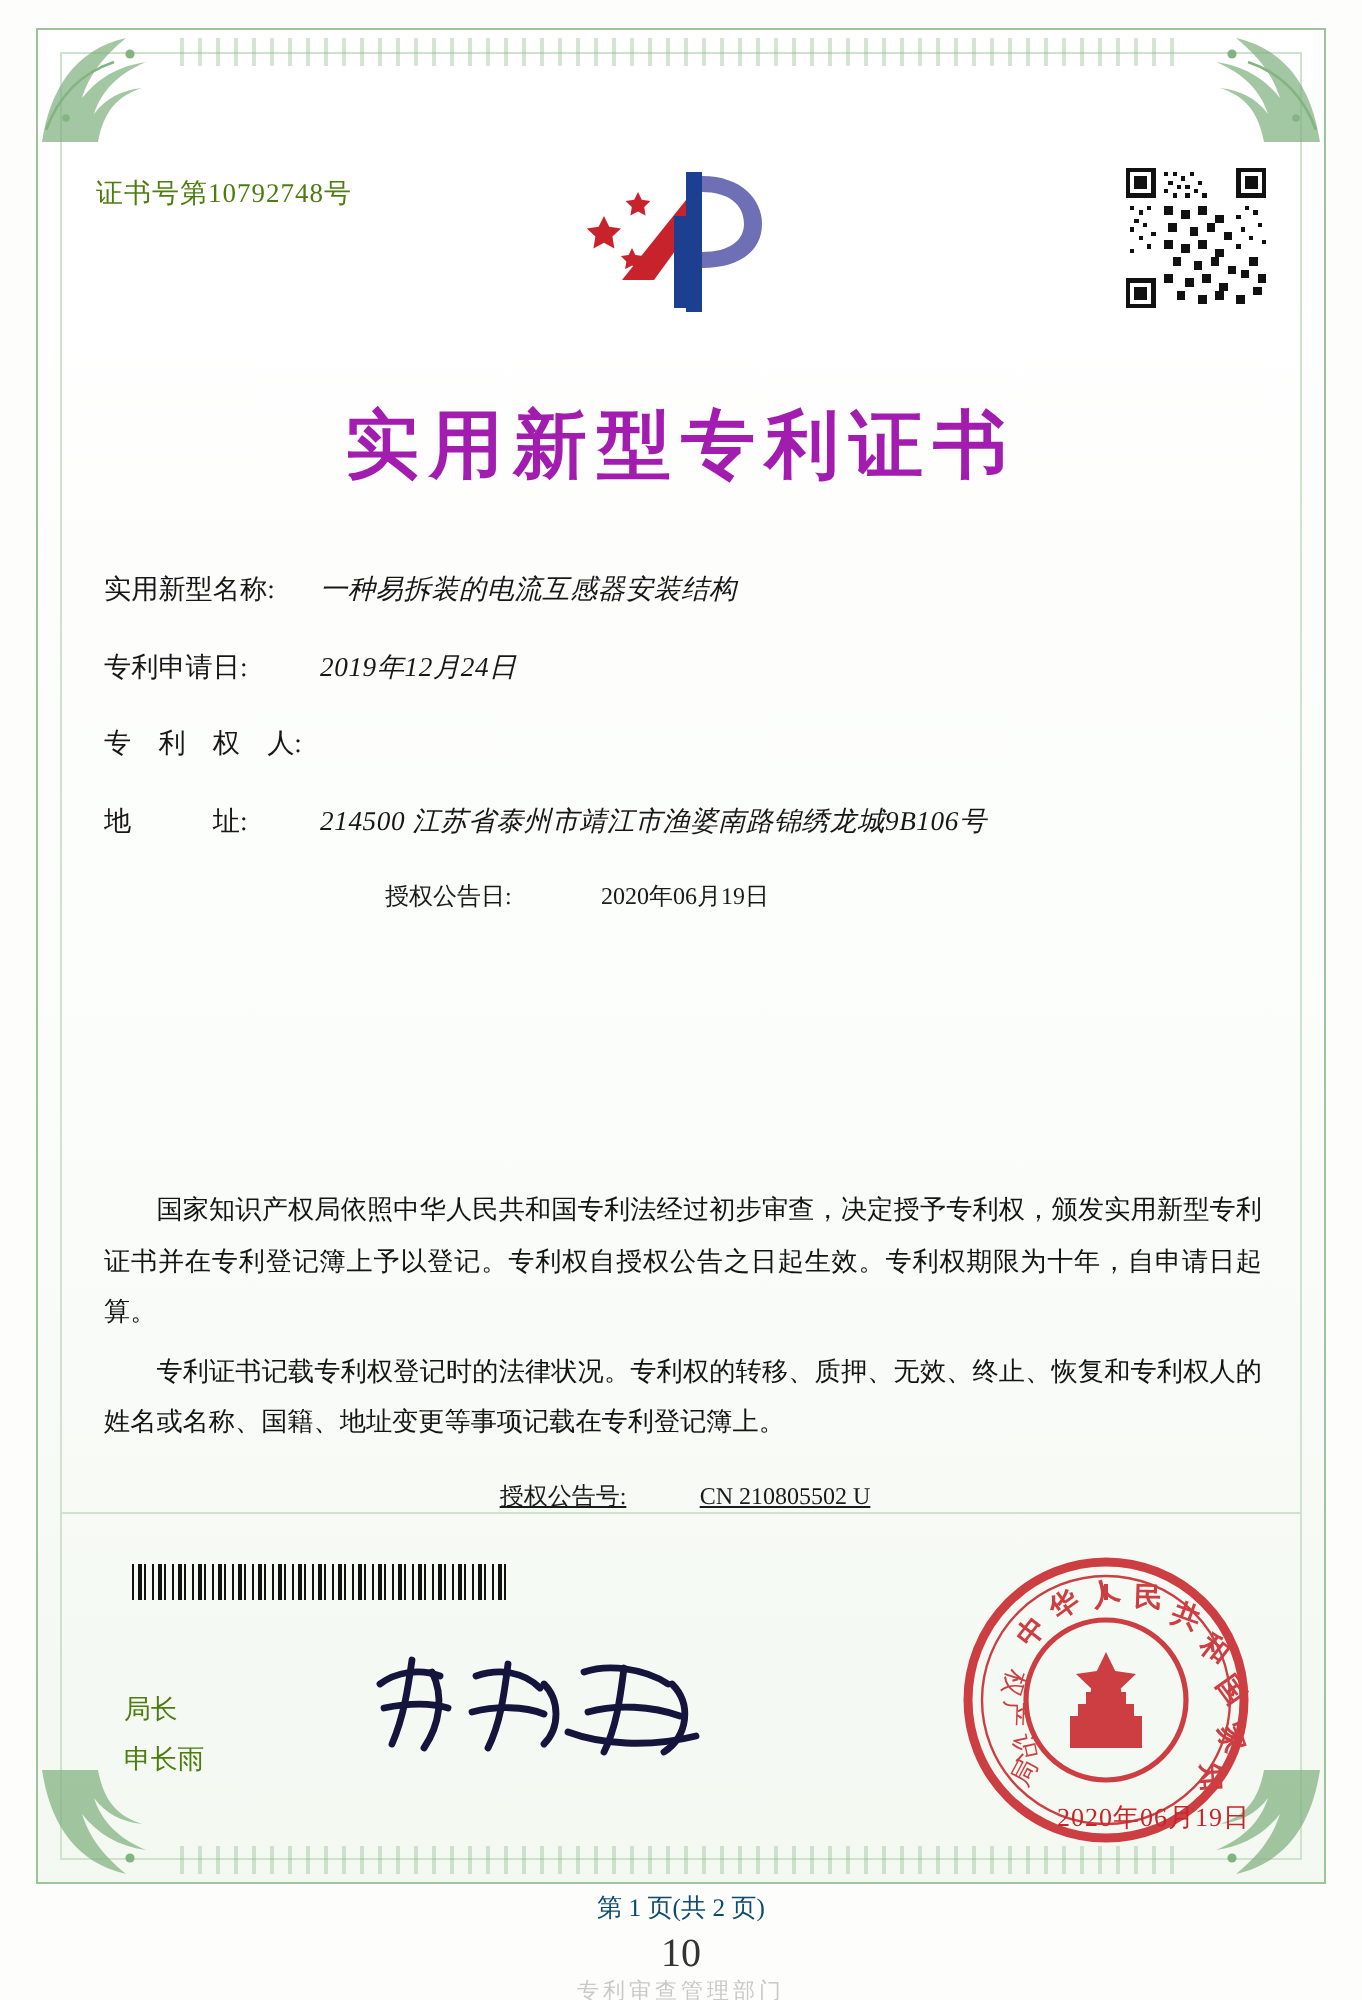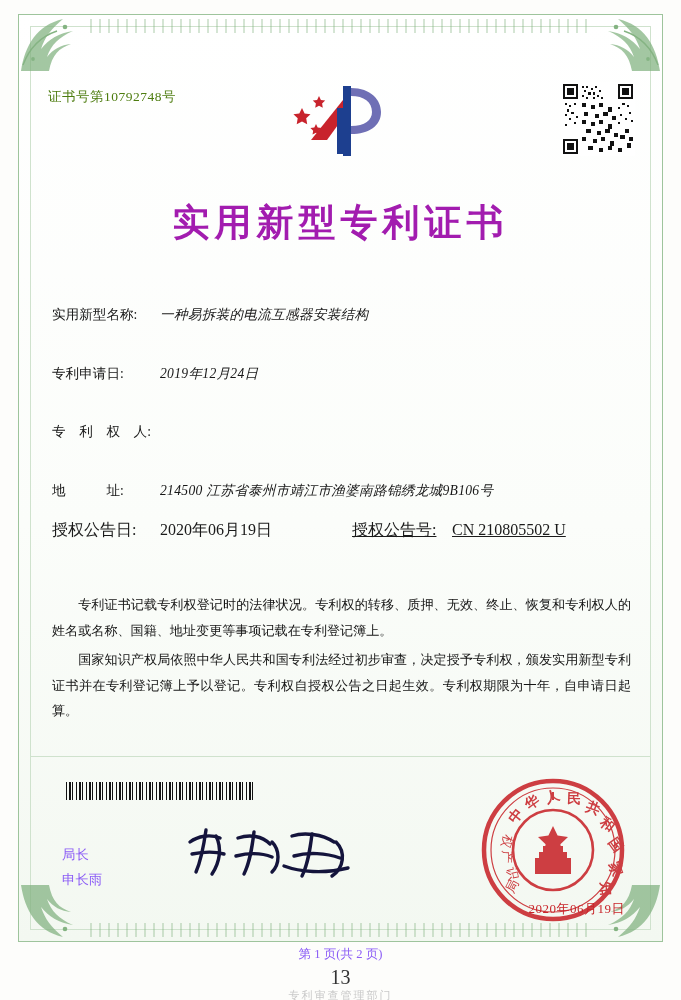--- a/index.html
+++ b/index.html
@@ -122,29 +122,28 @@
     align-items: baseline;
     margin-bottom: 20.5px;
     font-size: 13.6px;
     color: #171717;
   }
   .row .label {
     width: 108px;
     flex: 0 0 108px;
     letter-spacing: 0px;
     white-space: nowrap;
-    margin-top: 20px;
   }
   .row .value {
     flex: 1 1 auto;
     letter-spacing: .3px;
     font-style: italic;
   }
 
-  .row-dual { display: flex; align-items: center; font-size: 16px; }
+  .row-dual { display: flex; align-items: center; font-size: 12px; flex-direction: column; }
   .dual-left { width: 300px; flex: 0 0 300px; display: flex; align-items: baseline; }
   .dual-right { flex: 1 1 auto; display: flex; align-items: baseline; text-decoration: underline; }
   .dual-left .label, .dual-right .label {
     width: 108px; flex: 0 0 108px; white-space: nowrap;
   }
   .dual-right .label { width: 100px; flex: 0 0 100px; }
 
   
   .paragraphs {
     position: absolute;
@@ -179,21 +178,21 @@
         #111 3px 5px, transparent 5px 6px,
         #111 6px 7px, transparent 7px 10px);
   }
 
   .signer {
     position: absolute;
     left: 62px;
     top: 843px;
     font-size: 13.4px;
     line-height: 1.85;
-    color: #8b5cf6;
+    color: #4d7c0f;
   }
 
   .signature {
     position: absolute;
     left: 176px;
     top: 822px;
     width: 186px;
     height: 62px;
     color: #14143c;
   }
@@ -218,21 +217,21 @@
     letter-spacing: .5px;
   }
 
   
   .page-no {
     position: absolute;
     left: 0; right: 0;
     top: 946px;
     text-align: center;
     font-size: 12.6px;
-    color: #8b5cf6;
+    color: #0c4a6e;
   }
   .folio {
     position: absolute;
     left: 0; right: 0;
     top: 966px;
     text-align: center;
     font-size: 20px;
     color: #333;
     font-family: "Liberation Serif", serif;
   }
@@ -408,22 +407,22 @@
         <span class="value">2020年06月19日</span>
       </span>
       <span class="dual-right">
         <span class="label">授权公告号:</span>
         <span class="value">CN 210805502 U</span>
       </span>
     </div>
   </div>
 
   <div class="paragraphs">
+    <p>国家知识产权局依照中华人民共和国专利法经过初步审查，决定授予专利权，颁发实用新型专利证书并在专利登记簿上予以登记。专利权自授权公告之日起生效。专利权期限为十年，自申请日起算。</p>
     <p>专利证书记载专利权登记时的法律状况。专利权的转移、质押、无效、终止、恢复和专利权人的姓名或名称、国籍、地址变更等事项记载在专利登记簿上。</p>
-    <p>国家知识产权局依照中华人民共和国专利法经过初步审查，决定授予专利权，颁发实用新型专利证书并在专利登记簿上予以登记。专利权自授权公告之日起生效。专利权期限为十年，自申请日起算。</p>
   </div>
 
   <div class="divider"></div>
 
   <div class="barcode"></div>
 
   <div class="signer">
     <div>局长</div>
     <div>申长雨</div>
   </div>
@@ -476,16 +475,16 @@
           <text transform="translate(26,58) rotate(108)">权</text>
           <text transform="translate(34,118) rotate(-62)">局</text>
         </g>
       </g>
     </svg>
   </div>
 
   <div class="seal-date">2020年06月19日</div>
 
   <div class="page-no">第 1 页(共 2 页)</div>
-  <div class="folio">13</div>
+  <div class="folio">10</div>
   <div class="ghost">专利审查管理部门</div>
 
 </div>
 
 </body></html>

